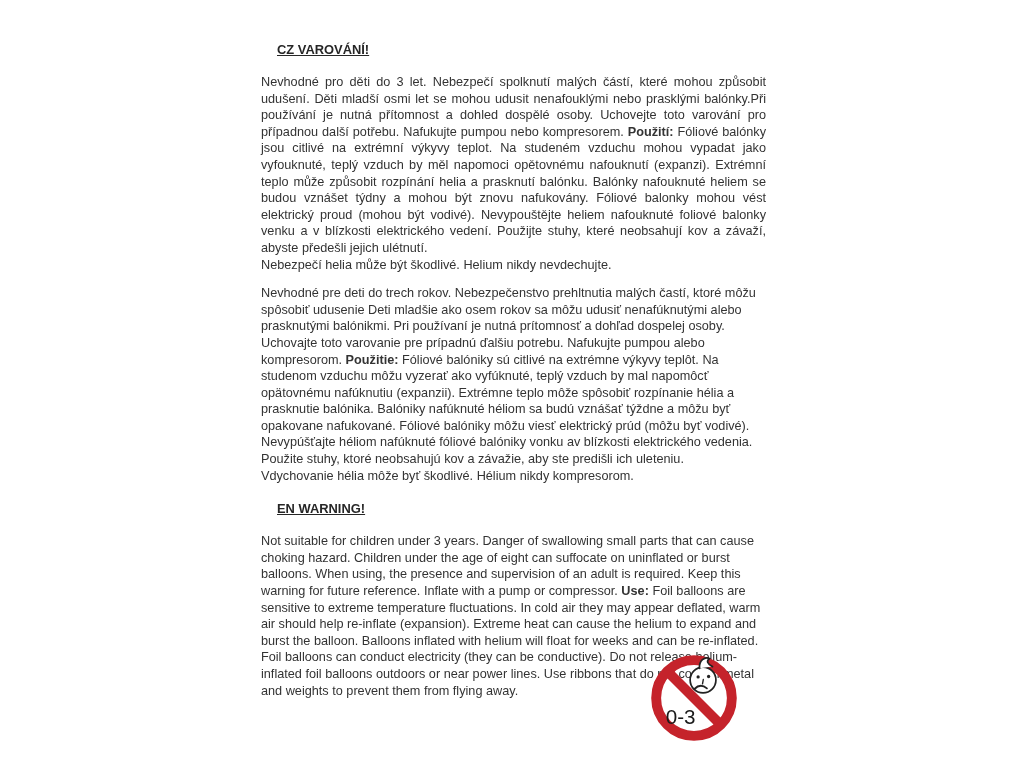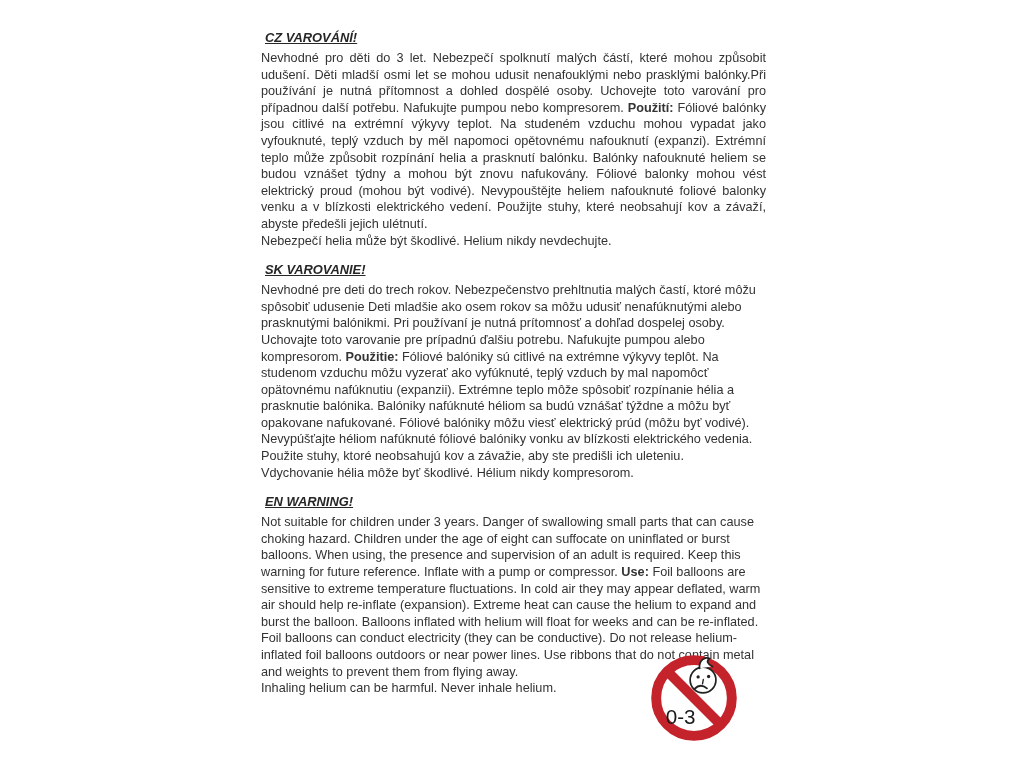--- a/index.html
+++ b/index.html
@@ -15,25 +15,24 @@
     left: 261px; top: 25px;
     width: 505px;
     color: #333333;
     font-size: 12.7px;
     line-height: 16.6px;
   }
   .sec { margin: 0 0 12px 0; }
   .sec h2 {
     font-size: 12.9px;
     line-height: 17px;
-    margin: 4px;
+    margin: 16px;
     font-weight: bold;
     text-decoration: underline;
     color: #262626;
-    font-style: italic;
   }
   .sec p { margin: 0; }
   .sec.justify p.main { text-align: justify; }
   .sec p.main b { font-weight: bold; }
   .icon-wrap {
     position: absolute;
     left: 651px; top: 655px;
     width: 86px; height: 86px;
   }
   .icon-wrap svg { display: block; width: 100%; height: 100%; }
@@ -43,29 +42,27 @@
 
 <div class="doc">
 
   <section class="sec justify">
     <h2>CZ VAROVÁNÍ!</h2>
     <p class="main"><span>Nevhodné pro děti do 3 let. Nebezpečí spolknutí malých částí, které mohou způsobit udušení. Děti mladší osmi let se mohou udusit nenafouklými nebo prasklými balónky.Při používání je nutná přítomnost a dohled dospělé osoby. Uchovejte toto varování pro případnou další potřebu. Nafukujte pumpou nebo kompresorem. </span><b>Použití:</b><span> Fóliové balónky jsou citlivé na extrémní výkyvy teplot. Na studeném vzduchu mohou vypadat jako vyfouknuté, teplý vzduch by měl napomoci opětovnému nafouknutí (expanzi). Extrémní teplo může způsobit rozpínání helia a prasknutí balónku. Balónky nafouknuté heliem se budou vznášet týdny a mohou být znovu nafukovány. Fóliové balonky mohou vést elektrický proud (mohou být vodivé). Nevypouštějte heliem nafouknuté foliové balonky venku a v blízkosti elektrického vedení. Použijte stuhy, které neobsahují kov a závaží, abyste předešli jejich ulétnutí.</span></p>
     <p>Nebezpečí helia může být škodlivé. Helium nikdy nevdechujte.</p>
   </section>
 
   <section class="sec">
-    <h2>SK VAROVANIE!</h2>
     <p class="main"><span>Nevhodné pre deti do trech rokov. Nebezpečenstvo prehltnutia malých častí, ktoré môžu spôsobiť udusenie Deti mladšie ako osem rokov sa môžu udusiť nenafúknutými alebo prasknutými balónikmi. Pri používaní je nutná prítomnosť a dohľad dospelej osoby. Uchovajte toto varovanie pre prípadnú ďalšiu potrebu. Nafukujte pumpou alebo kompresorom. </span><b>Použitie:</b><span> Fóliové balóniky sú citlivé na extrémne výkyvy teplôt. Na studenom vzduchu môžu vyzerať ako vyfúknuté, teplý vzduch by mal napomôcť opätovnému nafúknutiu (expanzii). Extrémne teplo môže spôsobiť rozpínanie hélia a prasknutie balónika. Balóniky nafúknuté héliom sa budú vznášať týždne a môžu byť opakovane nafukované. Fóliové balóniky môžu viesť elektrický prúd (môžu byť vodivé). Nevypúšťajte héliom nafúknuté fóliové balóniky vonku av blízkosti elektrického vedenia. Použite stuhy, ktoré neobsahujú kov a závažie, aby ste predišli ich uleteniu.</span></p>
     <p>Vdychovanie hélia môže byť škodlivé. Hélium nikdy kompresorom.</p>
   </section>
 
   <section class="sec">
     <h2>EN WARNING!</h2>
     <p class="main"><span>Not suitable for children under 3 years. Danger of swallowing small parts that can cause choking hazard. Children under the age of eight can suffocate on uninflated or burst balloons. When using, the presence and supervision of an adult is required. Keep this warning for future reference. Inflate with a pump or compressor. </span><b>Use:</b><span> Foil balloons are sensitive to extreme temperature fluctuations. In cold air they may appear deflated, warm air should help re-inflate (expansion). Extreme heat can cause the helium to expand and burst the balloon. Balloons inflated with helium will float for weeks and can be re-inflated. Foil balloons can conduct electricity (they can be conductive). Do not release helium-inflated foil balloons outdoors or near power lines. Use ribbons that do not contain metal and weights to prevent them from flying away.</span></p>
-    <p>Inhaling helium can be harmful. Never inhale helium.</p>
   </section>
 
 </div>
 
 <div class="icon-wrap">
   <svg viewBox="0 0 100 100">
 
     <circle cx="50" cy="50" r="44" fill="none" stroke-width="11.5" stroke="#c5232b"></circle>
 
     <line x1="20.9" y1="20.9" x2="79.1" y2="79.1" stroke-width="11.5" stroke="#c5232b"></line>

